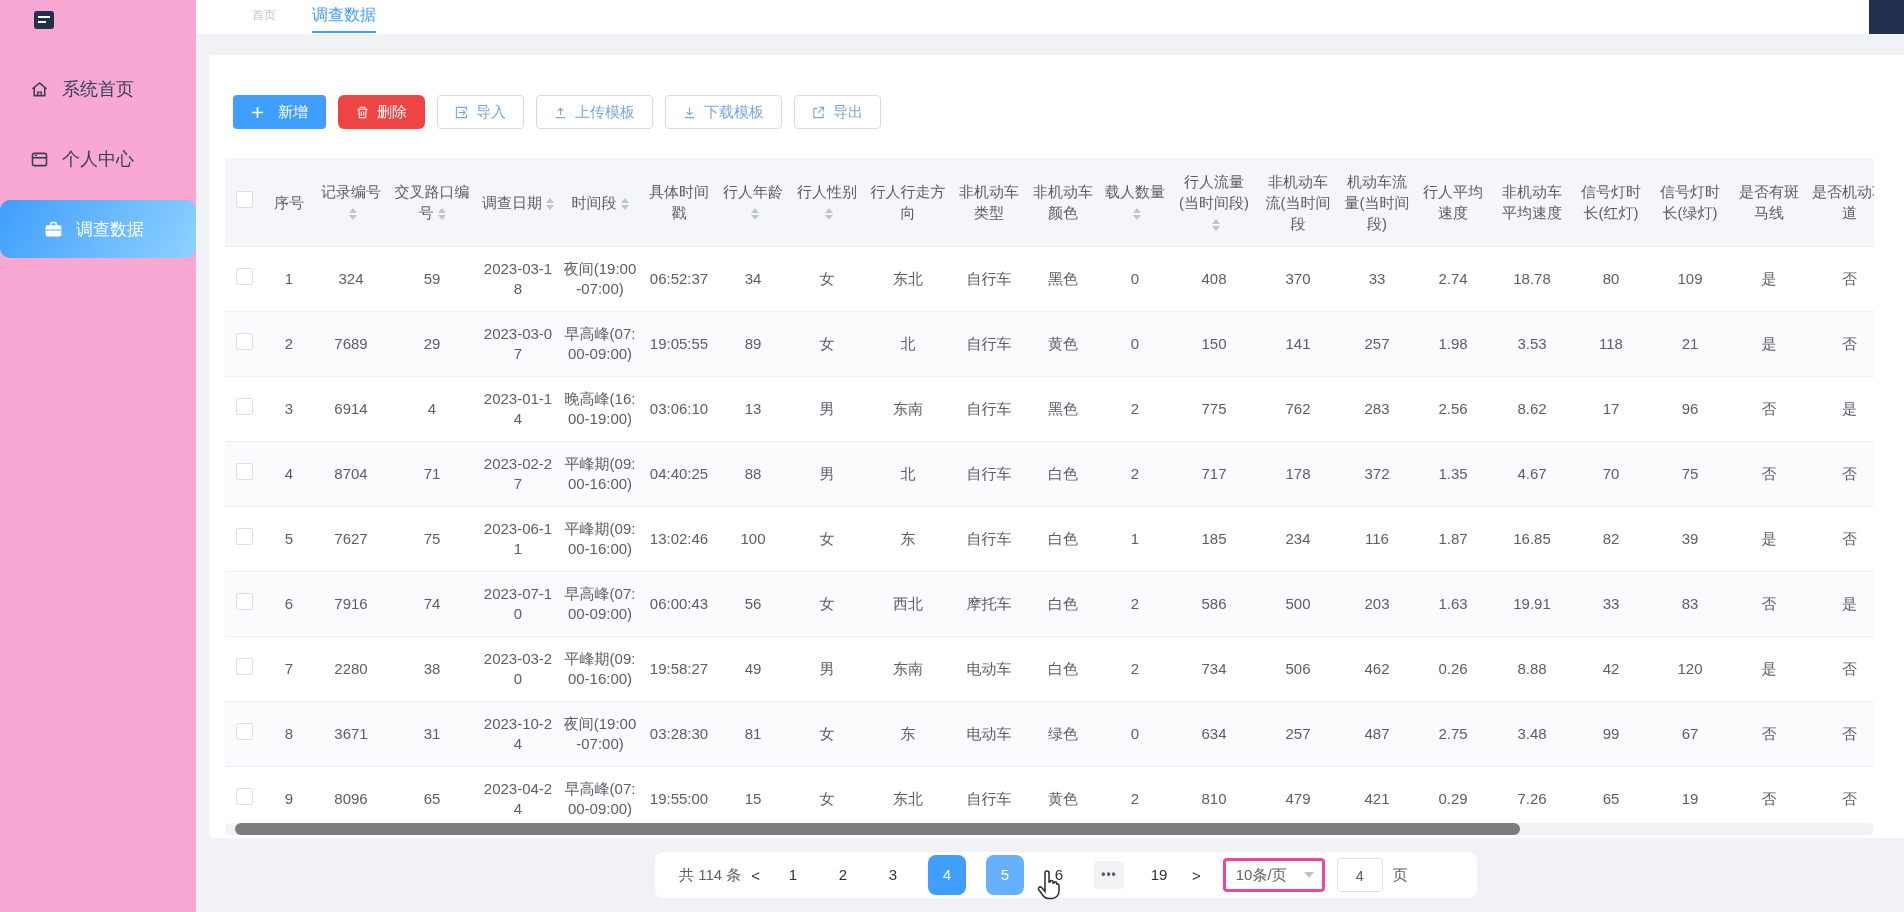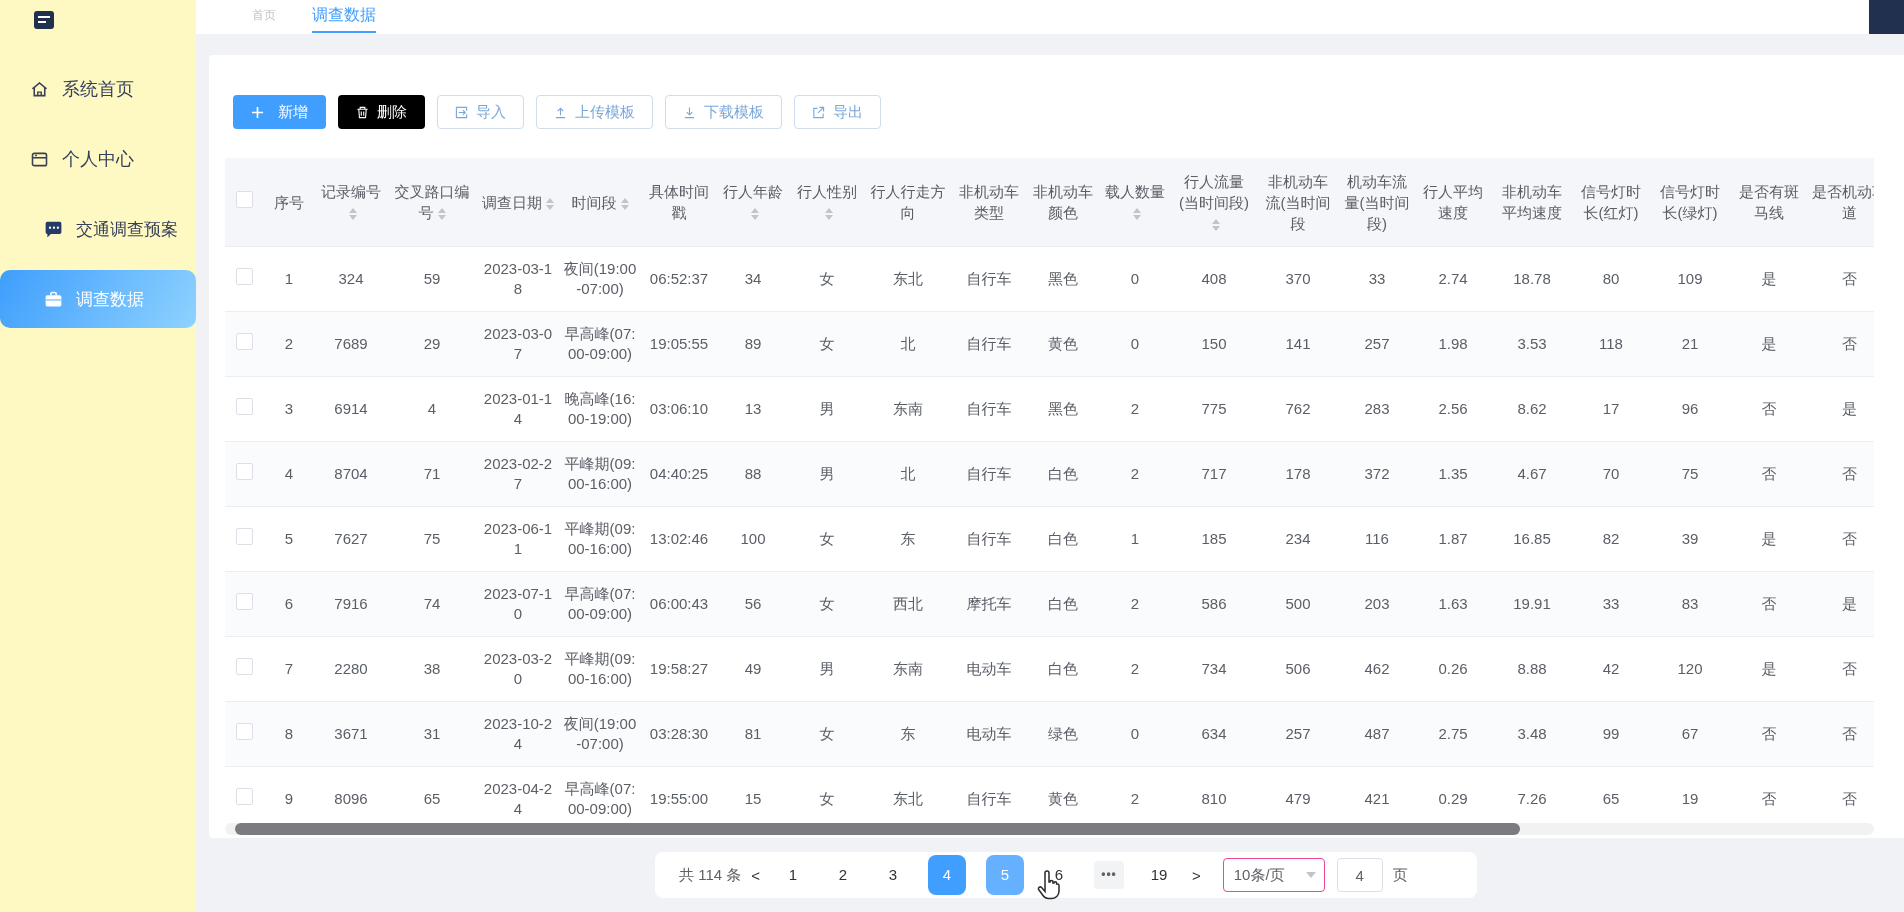--- a/index.html
+++ b/index.html
@@ -7,33 +7,33 @@
     width:1904px; height:912px; position:relative; overflow:hidden;
     background:#f0f2f5; color:#5a5e66;
     font-family:"Liberation Sans","DejaVu Sans",sans-serif;
   }
   
   .topbar { position:absolute; left:196px; top:0; right:0; height:34px; background:#fff; z-index:2; }
   .crumb-home { position:absolute; left:56px; top:7px; font-size:12px; color:#bfc3cc; cursor:pointer; }
   .crumb-current { position:absolute; left:116px; top:5px; font-size:16px; color:#409eff; padding-bottom:5px; border-bottom:2px solid #409eff; cursor:pointer; }
   .dark-block { position:absolute; right:0; top:0; width:35px; height:34px; background:#22304f; z-index:4; }
   
-  .sidebar { position:absolute; left:0; top:0; width:196px; height:912px; background:#fef9c3; z-index:3; }
+  .sidebar { position:absolute; left:0; top:0; width:196px; height:912px; background:#f9a8d4; z-index:3; }
   .logo { position:absolute; left:32px; top:8px; width:24px; height:24px; }
   .menu { position:absolute; top:60px; left:0; right:0; }
   .menu-item { display:flex; align-items:center; gap:12px; height:58px; margin-bottom:12px; padding-left:28px; font-size:18px; color:#35405a; cursor:pointer; }
   .menu-item.sub { padding-left:42px; font-size:17px; }
   .menu-item.active { background:linear-gradient(120deg,#3f9efc 0%,#8ed2ff 100%); color:#fff; border-radius:10px; }
   .menu-item .mi-icon { display:inline-flex; width:22px; justify-content:center; }
   
   .card { position:absolute; left:209px; top:55px; width:1695px; height:783px; background:#fff; border-radius:4px 0 0 4px; }
   .toolbar { position:absolute; left:24px; top:40px; display:flex; gap:12px; }
   .btn { display:inline-flex; align-items:center; gap:8px; height:34px; padding:0 17px; border-radius:4px; font-size:15px; border:1px solid transparent; cursor:pointer; background:#fff; font-family:inherit; white-space:nowrap; }
   .btn-primary { background:#409eff; color:#fff;gap:14px; }
-  .btn-primary-light { background:#000000; color:#fff; }
+  .btn-primary-light { background:#ef4444; color:#fff;border-radius:6px; }
   .btn-plain { border-color:#cfdded; color:#7ba7d7; background:#fff; }
   
   .table-clip { position:absolute; left:16px; top:103px; width:1649px; height:660px; overflow:hidden; }
   table { border-collapse:collapse; table-layout:fixed; width:1667px; font-size:15px; }
   thead th { background:#f4f6f9; height:88px; font-weight:400; color:#5a5e66; text-align:center; vertical-align:middle; padding:0 4px; word-break:break-all; line-height:21px; border-bottom:1px solid #ebeef5; }
   tbody td { height:56px; text-align:center; vertical-align:middle; padding:4px; color:#5a5e66; word-break:break-all; border-bottom:1px solid #ebeef5; line-height:20px; background:transparent; }
   tbody tr:nth-child(even) td { background:#fafbfc; }
   .checkbox { display:inline-block; width:15px; height:15px; border:1px solid #dcdfe6; border-radius:2px; background:#fff; cursor:pointer; }
   .sort-carets { display:inline-block; vertical-align:middle; margin-left:4px; }
   .sort-carets i { display:block; width:0; height:0; border-left:4px solid transparent; border-right:4px solid transparent; }
@@ -43,21 +43,21 @@
   .hscroll .thumb { position:absolute; left:10px; top:0; width:1285px; height:12px; background:#7a7c80; border-radius:6px; cursor:pointer; }
   
   .pager { position:absolute; left:655px; top:852px; width:822px; height:46px; background:#fff; border-radius:8px; display:flex; align-items:center; padding:0 24px; box-sizing:border-box; font-size:15px; color:#606266; }
   .pager .total { margin-right:2px; white-space:nowrap; }
   .pager .arrow { margin:0 8px; color:#303133; cursor:pointer; }
   .pages { display:flex; align-items:center; }
   .page-btn { min-width:30px; height:40px; line-height:40px; text-align:center; margin:0 10px; color:#303133; cursor:pointer; border-radius:8px; }
   .page-btn.active { background:#409eff; color:#fff; width:38px; }
   .page-btn.hover { background:#66b1ff; color:#fff; width:38px; }
   .more-btn { width:30px; height:28px; background:#f2f3f5; border-radius:4px; color:#606266; text-align:center; line-height:26px; margin:0 10px; letter-spacing:1px; font-weight:bold; cursor:pointer; font-size:12px; }
-  .size-select { display:flex; align-items:center; justify-content:space-between; width:102px; height:34px; border:1px solid #ec4899; border-radius:4px; padding:0 8px 0 10px; margin-left:14px; color:#606266; cursor:pointer; box-sizing:border-box; white-space:nowrap; }
+  .size-select { display:flex; align-items:center; justify-content:space-between; width:102px; height:34px; border:3px solid #ec4899; border-radius:4px; padding:0 8px 0 10px; margin-left:14px; color:#606266; cursor:pointer; box-sizing:border-box; white-space:nowrap; }
   .select-caret { width:0; height:0; border-left:5px solid transparent; border-right:5px solid transparent; border-top:6px solid #c0c4cc; }
   .jump-input { width:46px; height:34px; border:1px solid #dcdfe6; border-radius:4px; text-align:center; font-size:15px; color:#606266; margin-left:12px; box-sizing:border-box; font-family:inherit; outline:none; }
   .jump-suffix { margin-left:10px; }
   .cursor { position:absolute; left:1036px; top:870px; z-index:10; pointer-events:none; }
 </style>
 </head>
 <body>
 
 <aside class="sidebar">
   <span class="logo">
@@ -79,31 +79,20 @@
       </div>
       <div class="menu-item">
         <span class="mi-icon">
           <svg viewBox="0 0 24 24" width="21" height="21">
             <rect x="4" y="5" width="16" height="14" rx="2" fill="none" stroke="#3a3f51" stroke-width="1.8"></rect>
             <path d="M4 10h16" stroke="#3a3f51" stroke-width="1.8"></path>
             <path d="M7 7.5h2" stroke="#3a3f51" stroke-width="1.8"></path>
           </svg>
         </span>
         <span>个人中心</span>
-      </div>
-      <div class="menu-item sub">
-        <span class="mi-icon">
-          <svg viewBox="0 0 24 24" width="21" height="21">
-            <path d="M3 5a2 2 0 0 1 2-2h14a2 2 0 0 1 2 2v10a2 2 0 0 1-2 2H9l-4 4v-4H5a2 2 0 0 1-2-2z" fill="#233b66"></path>
-            <circle cx="8" cy="10" r="1.3" fill="#fff"></circle>
-            <circle cx="12.5" cy="10" r="1.3" fill="#fff"></circle>
-            <circle cx="17" cy="10" r="1.3" fill="#fff"></circle>
-          </svg>
-        </span>
-        <span>交通调查预案</span>
       </div>
       <div class="menu-item sub active">
         <span class="mi-icon">
           <svg viewBox="0 0 24 24" width="21" height="21">
             <rect x="3" y="7" width="18" height="13" rx="2" fill="#fff"></rect>
             <path d="M9 7V5.5A1.5 1.5 0 0 1 10.5 4h3A1.5 1.5 0 0 1 15 5.5V7" fill="none" stroke="#fff" stroke-width="1.8"></path>
             <path d="M3 12.5h18" stroke="#6fbcff" stroke-width="1.4"></path>
           </svg>
         </span>
         <span>调查数据</span>

